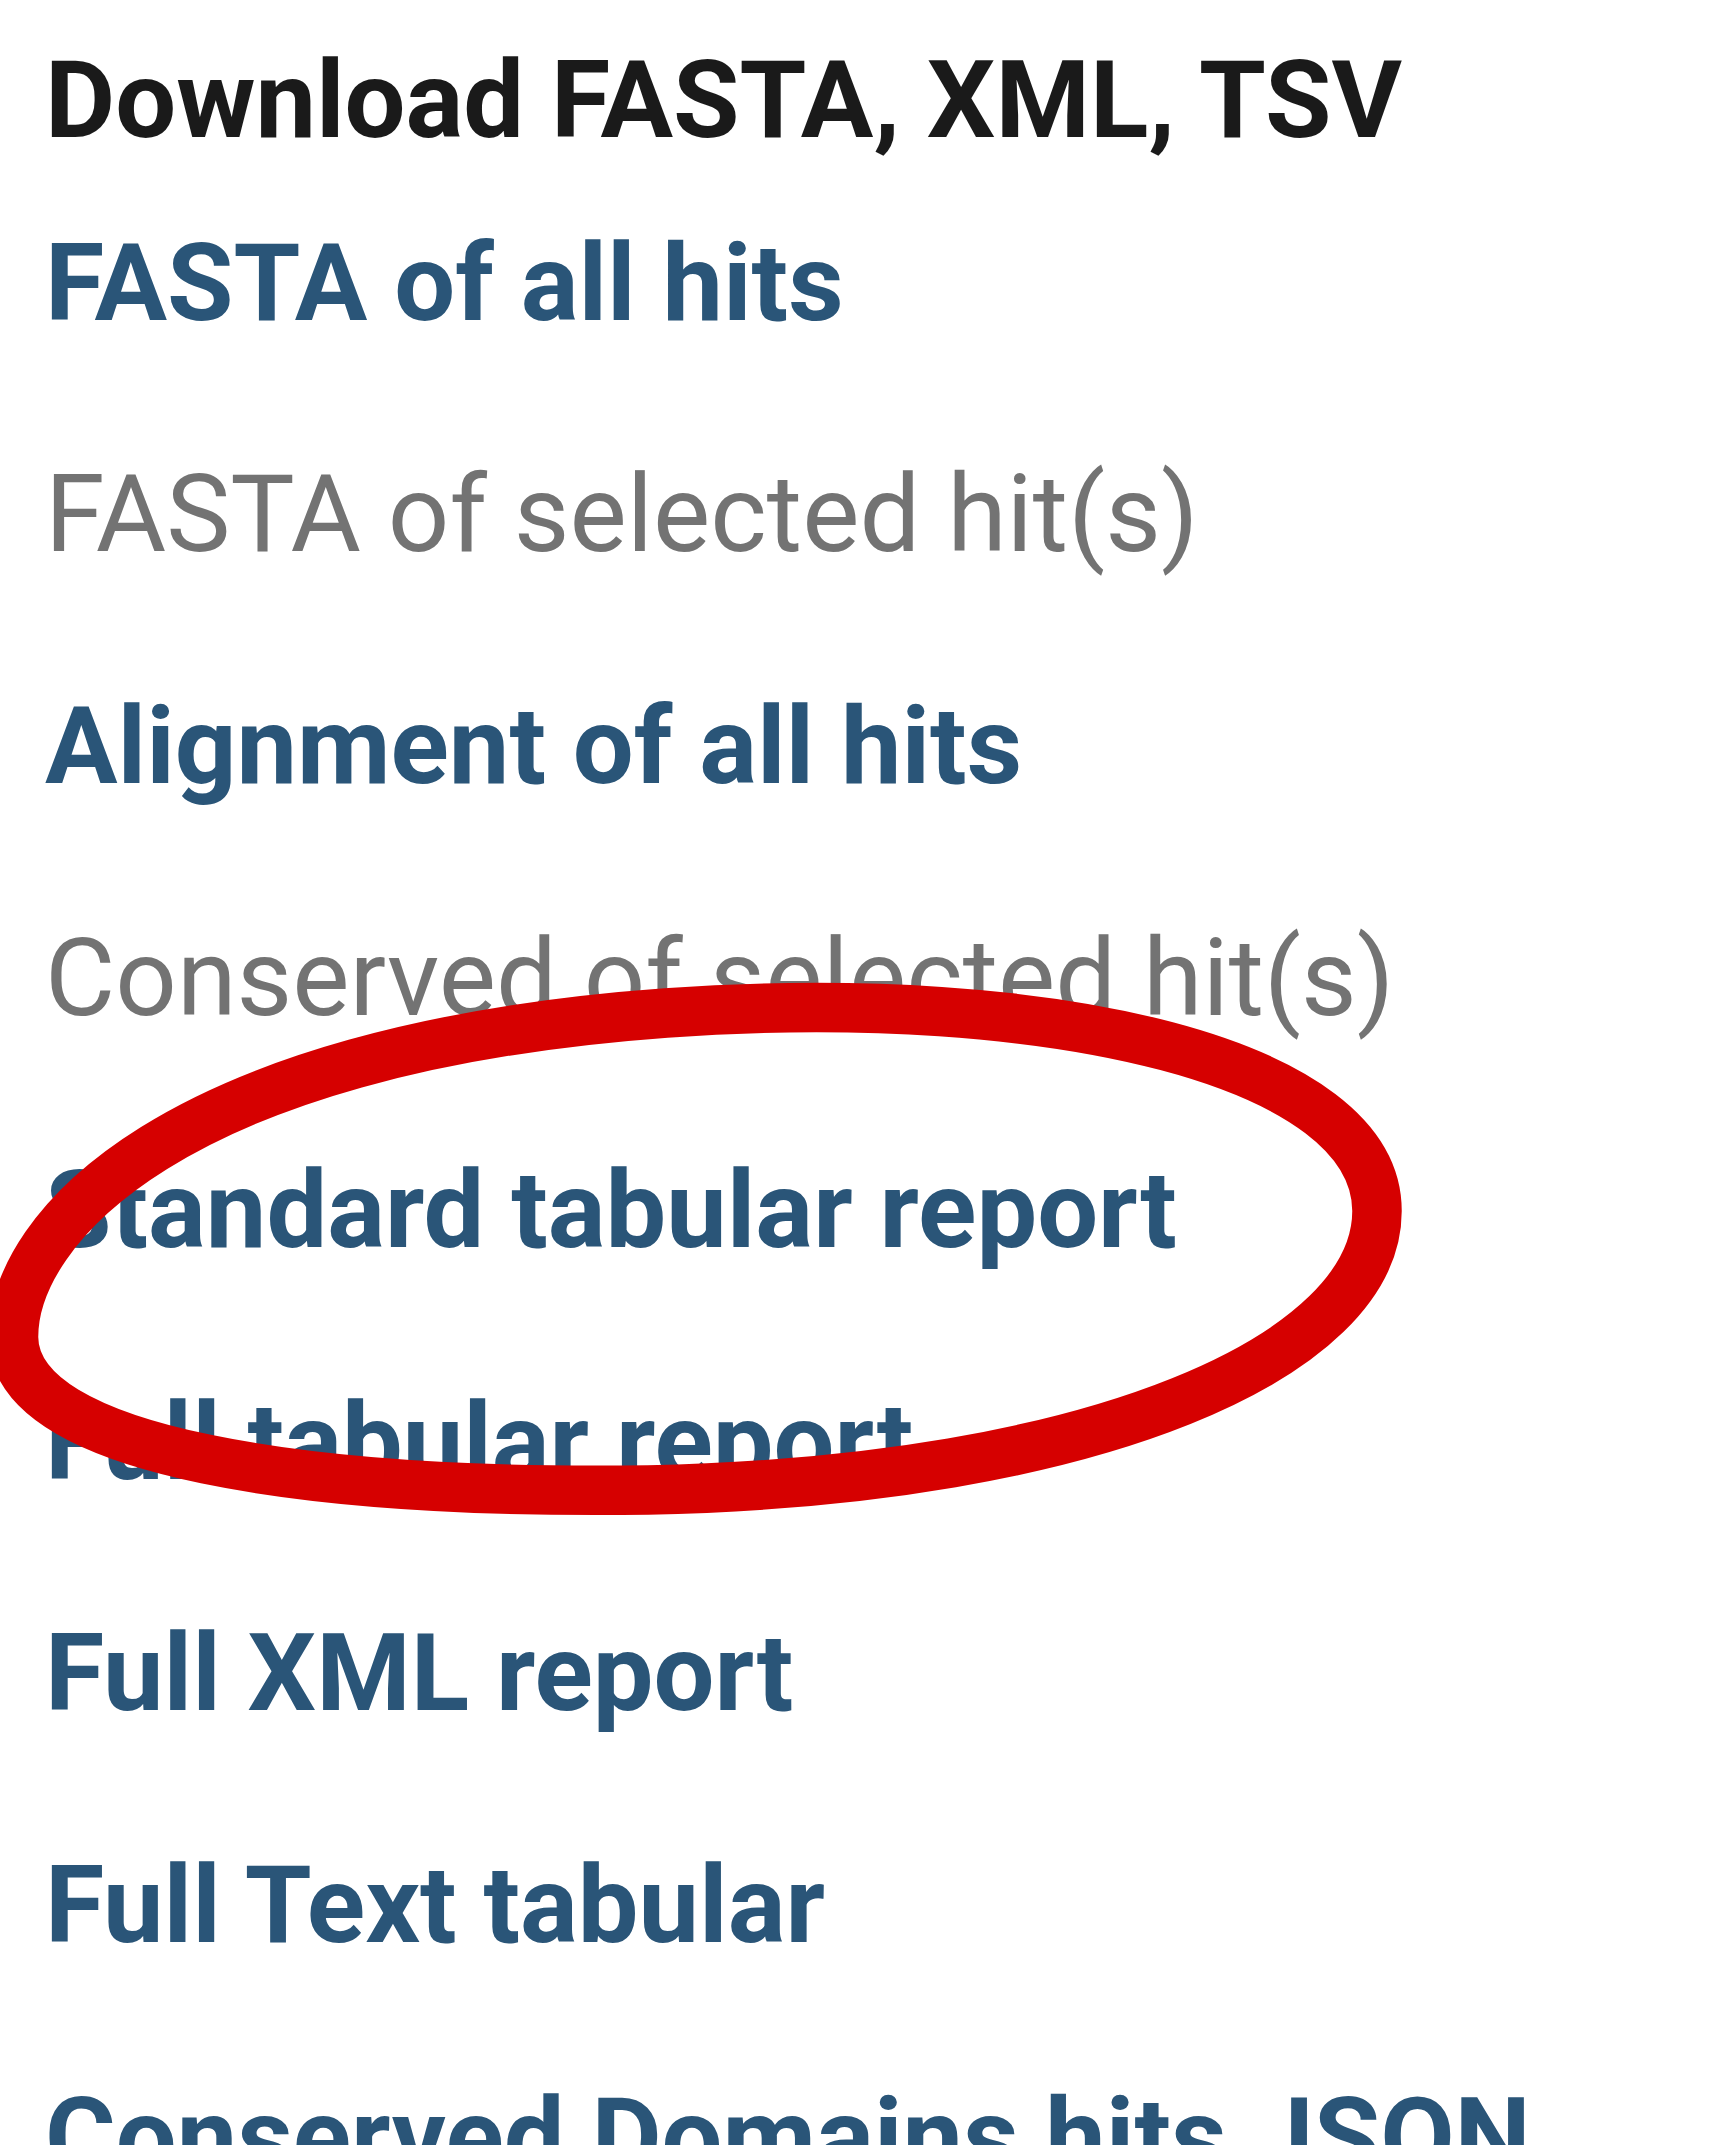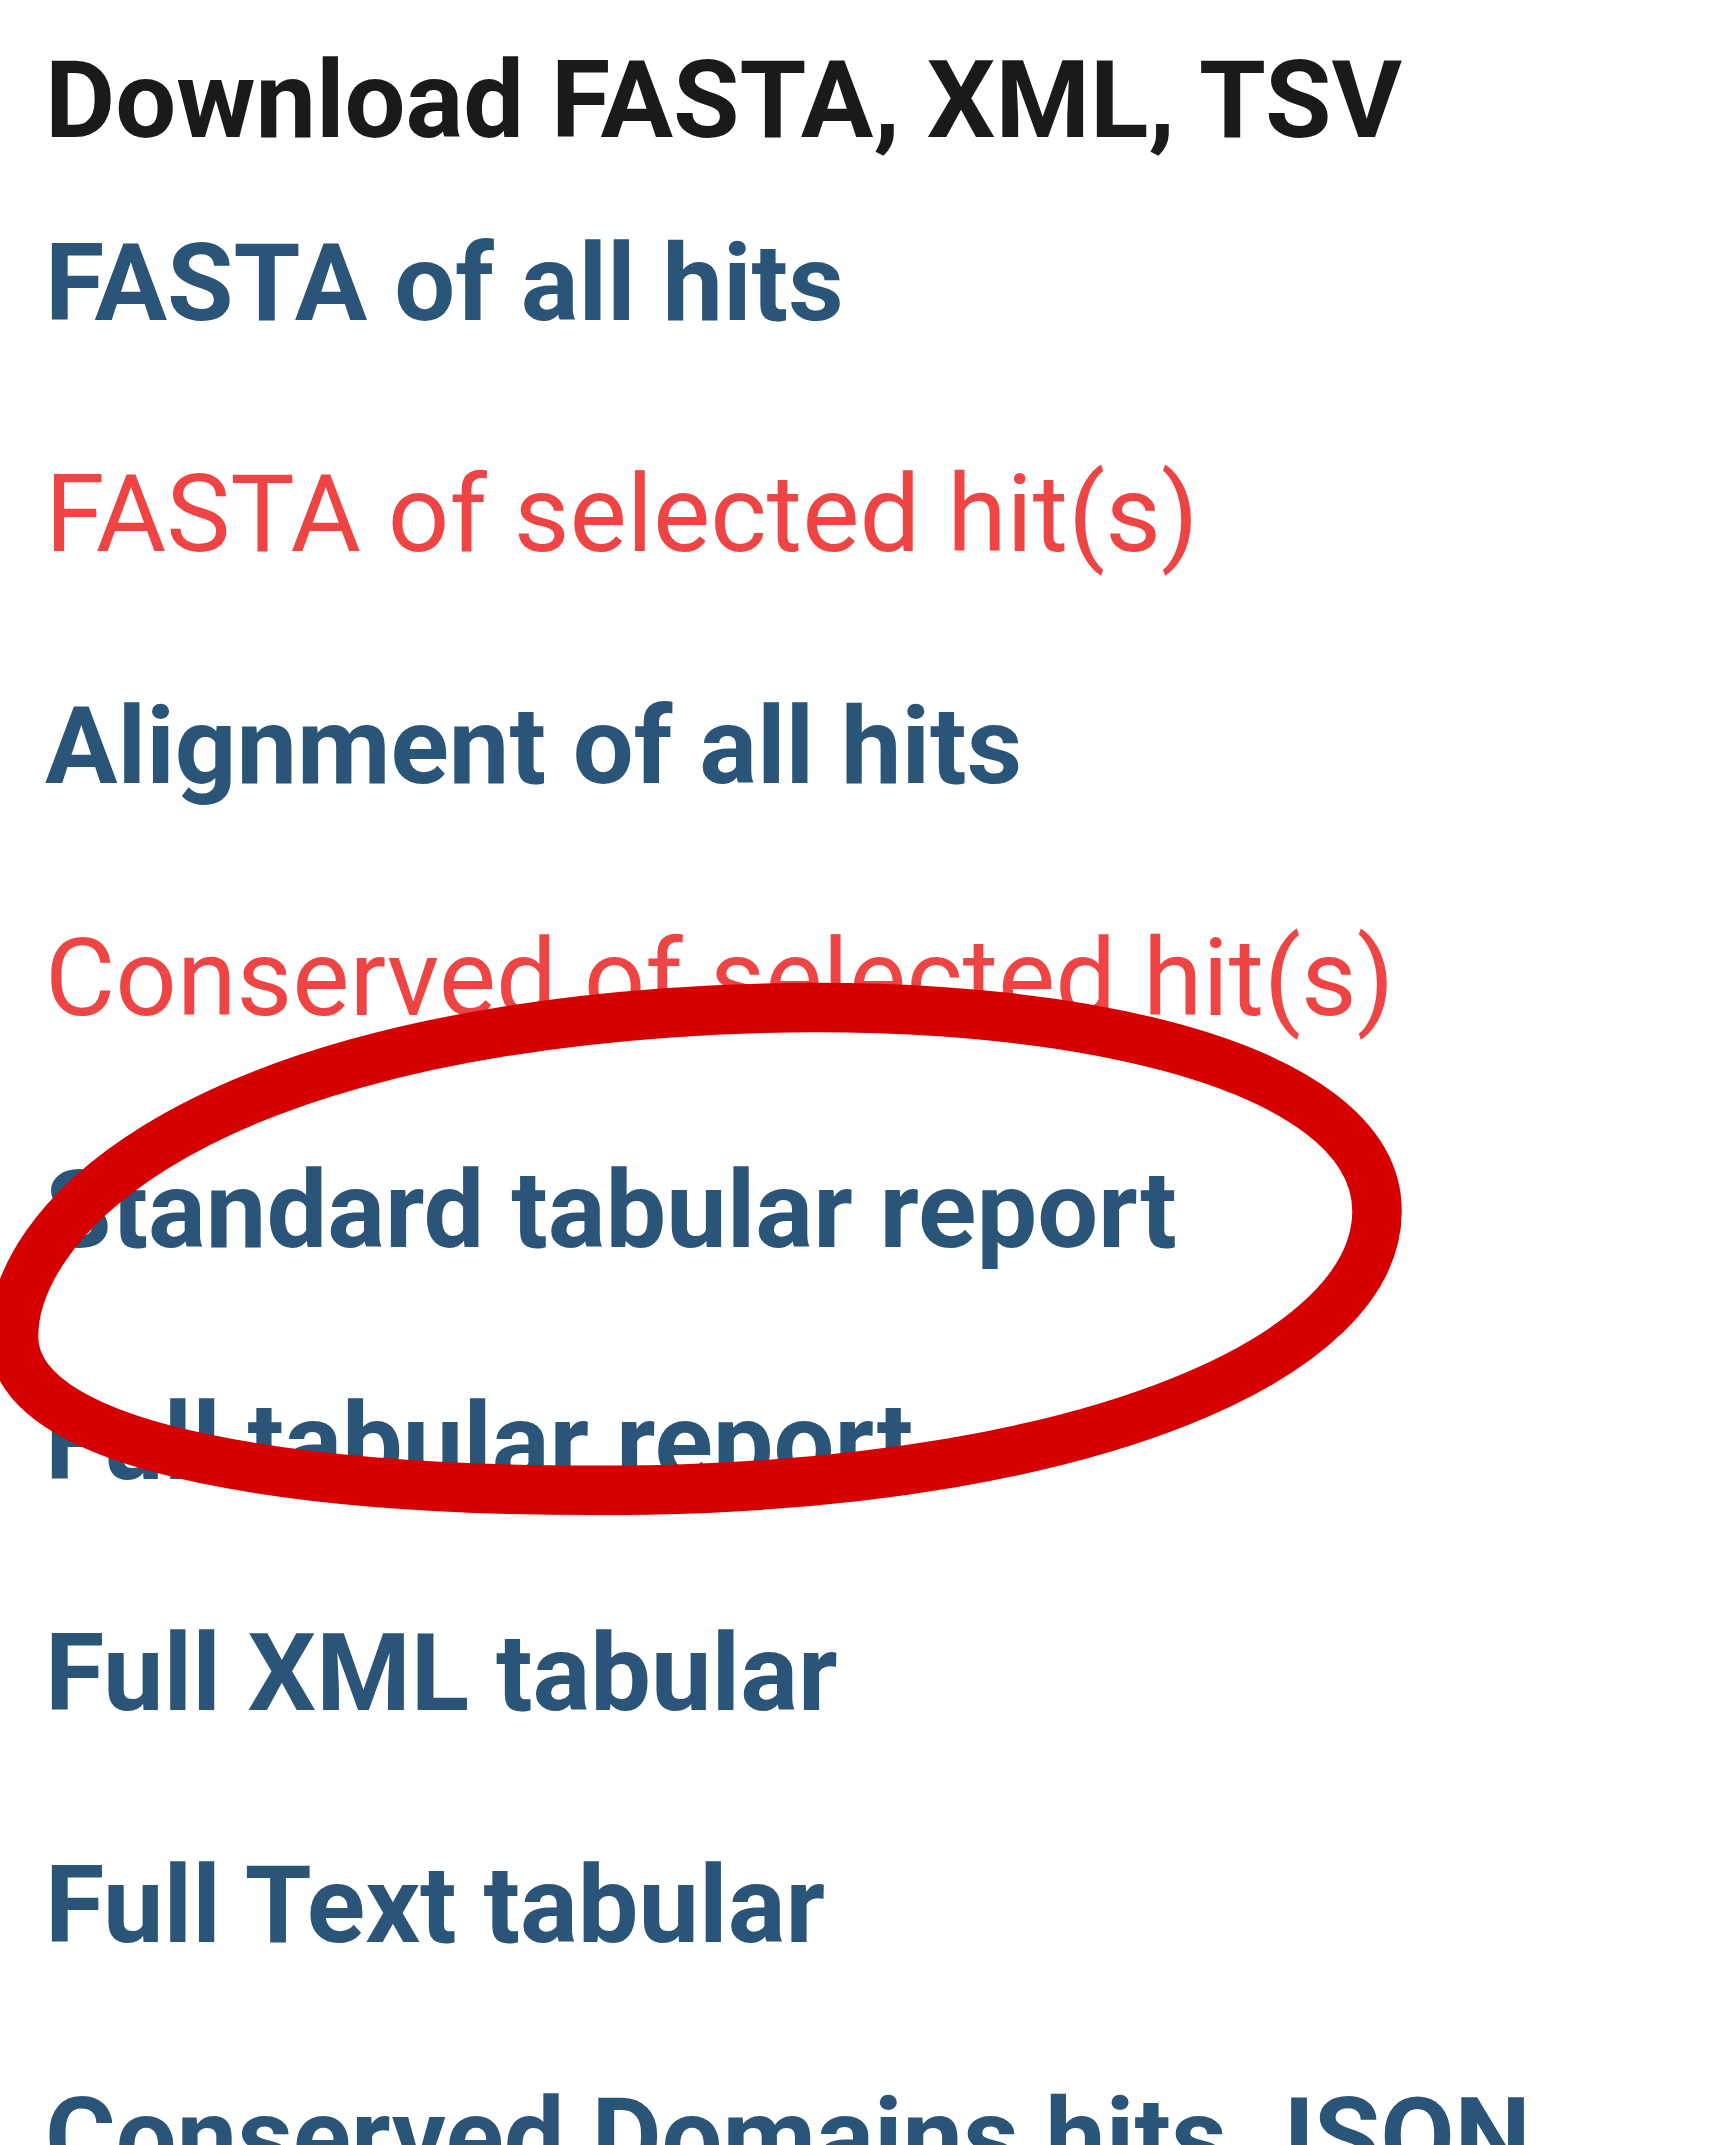--- a/index.html
+++ b/index.html
@@ -31,42 +31,42 @@
       font-weight: 400;
       line-height: 1.35;
       margin-bottom: 86px;
       cursor: pointer;
     }
     .menu-item.enabled {
       color: #2a5578;
       font-weight: bold;
     }
     .menu-item.disabled {
-      color: #ef4444;
+      color: #737373;
       cursor: default;
     }
     .annotation-circle {
       position: absolute;
       pointer-events: none;
       z-index: 10;
     }
   </style>
 </head>
 <body>
 
 <div class="menu-container">
   <div class="menu-header">Download FASTA, XML, TSV</div>
 
   <div class="menu-item enabled">FASTA of all hits</div>
   <div class="menu-item disabled">FASTA of selected hit(s)</div>
   <div class="menu-item enabled">Alignment of all hits</div>
   <div class="menu-item disabled">Conserved of selected hit(s)</div>
   <div class="menu-item enabled">Standard tabular report</div>
   <div class="menu-item enabled">Full tabular report</div>
-  <div class="menu-item enabled">Full XML tabular</div>
+  <div class="menu-item enabled">Full XML report</div>
   <div class="menu-item enabled">Full Text tabular</div>
   <div class="menu-item enabled">Conserved Domains hits JSON</div>
 </div>
 
 <svg class="annotation-circle" width="1440" height="585" viewBox="0 0 1600 650" style="left: -27px; top: 977px;">
   <path d="M 770 40
            C 1200 10, 1560 95, 1560 260
            C 1560 420, 1250 560, 750 570
            C 380 575, 45 530, 45 400
            C 45 280, 220 80, 770 40 Z" fill="none" stroke-width="55" stroke-linecap="round" stroke-linejoin="round" stroke="#d60000"></path>

